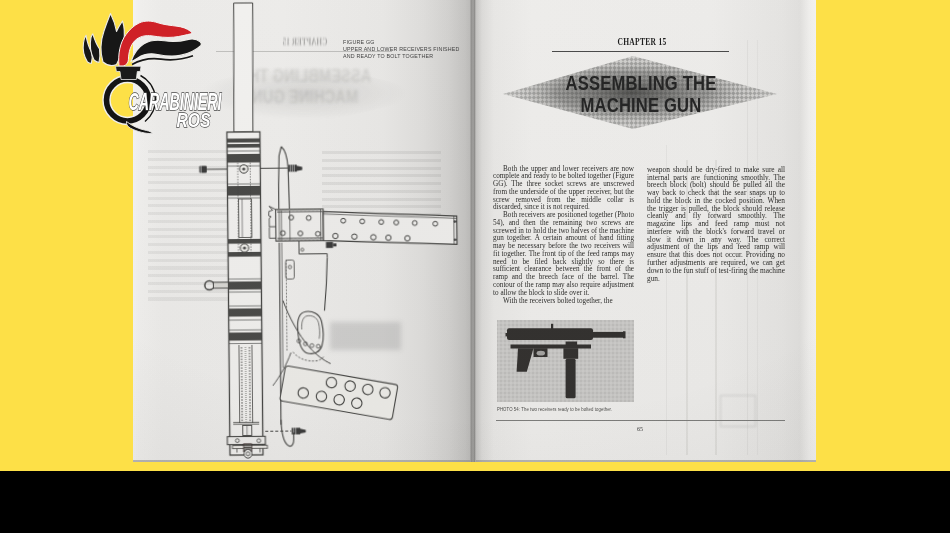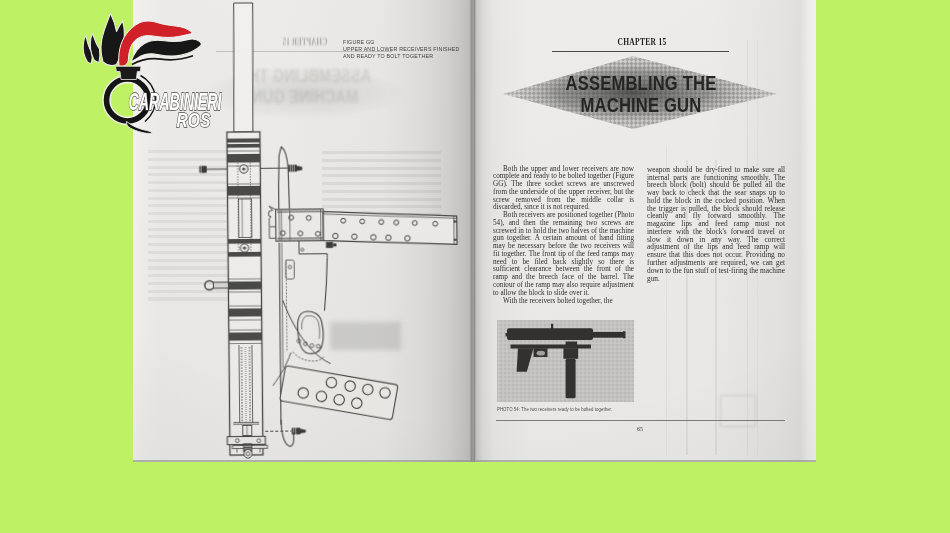--- a/index.html
+++ b/index.html
@@ -1,15 +1,15 @@
 <!DOCTYPE html>
 <html><head><meta charset="utf-8">
 <style>
 html,body{margin:0;padding:0;background:#000;}
-#stage{position:relative;width:950px;height:533px;background:#bef264;overflow:hidden;
+#stage{position:relative;width:950px;height:471px;background:#fde047;overflow:hidden;
   font-family:"Liberation Sans",sans-serif;}
 #stage *{position:absolute;}
 
 #pageL{left:133px;top:0;width:339px;height:462px;
   background:linear-gradient(90deg,#f6f5f3 0,#f2f1ef 8px,#eeedeb 30px,#efeeec 150px,#eae9e7 250px,#e0dfdd 290px,#d4d3d1 315px,#c6c5c3 332px,#bbbab8 339px);}
 #pageR{left:472px;top:0;width:344px;height:462px;
   background:linear-gradient(90deg,#a5a4a2 0,#c6c5c3 4px,#dddcda 10px,#eae9e7 22px,#f0efed 60px,#efeeec 240px,#e7e6e4 310px,#e2e1df 328px,#f1f0ee 337px,#f5f4f2 344px);}
 #pageL:after,#pageR:after{content:"";position:absolute;left:0;right:0;bottom:0;height:2px;background:#8a8a88;opacity:.55;}
 #gutterline{left:469.5px;top:0;width:6px;height:462px;background:linear-gradient(90deg,#b0afad 0,#8e8d8b 1.5px,#a3a2a0 3px,#8a8987 4.5px,#c5c4c2 6px);opacity:.85;}
 

